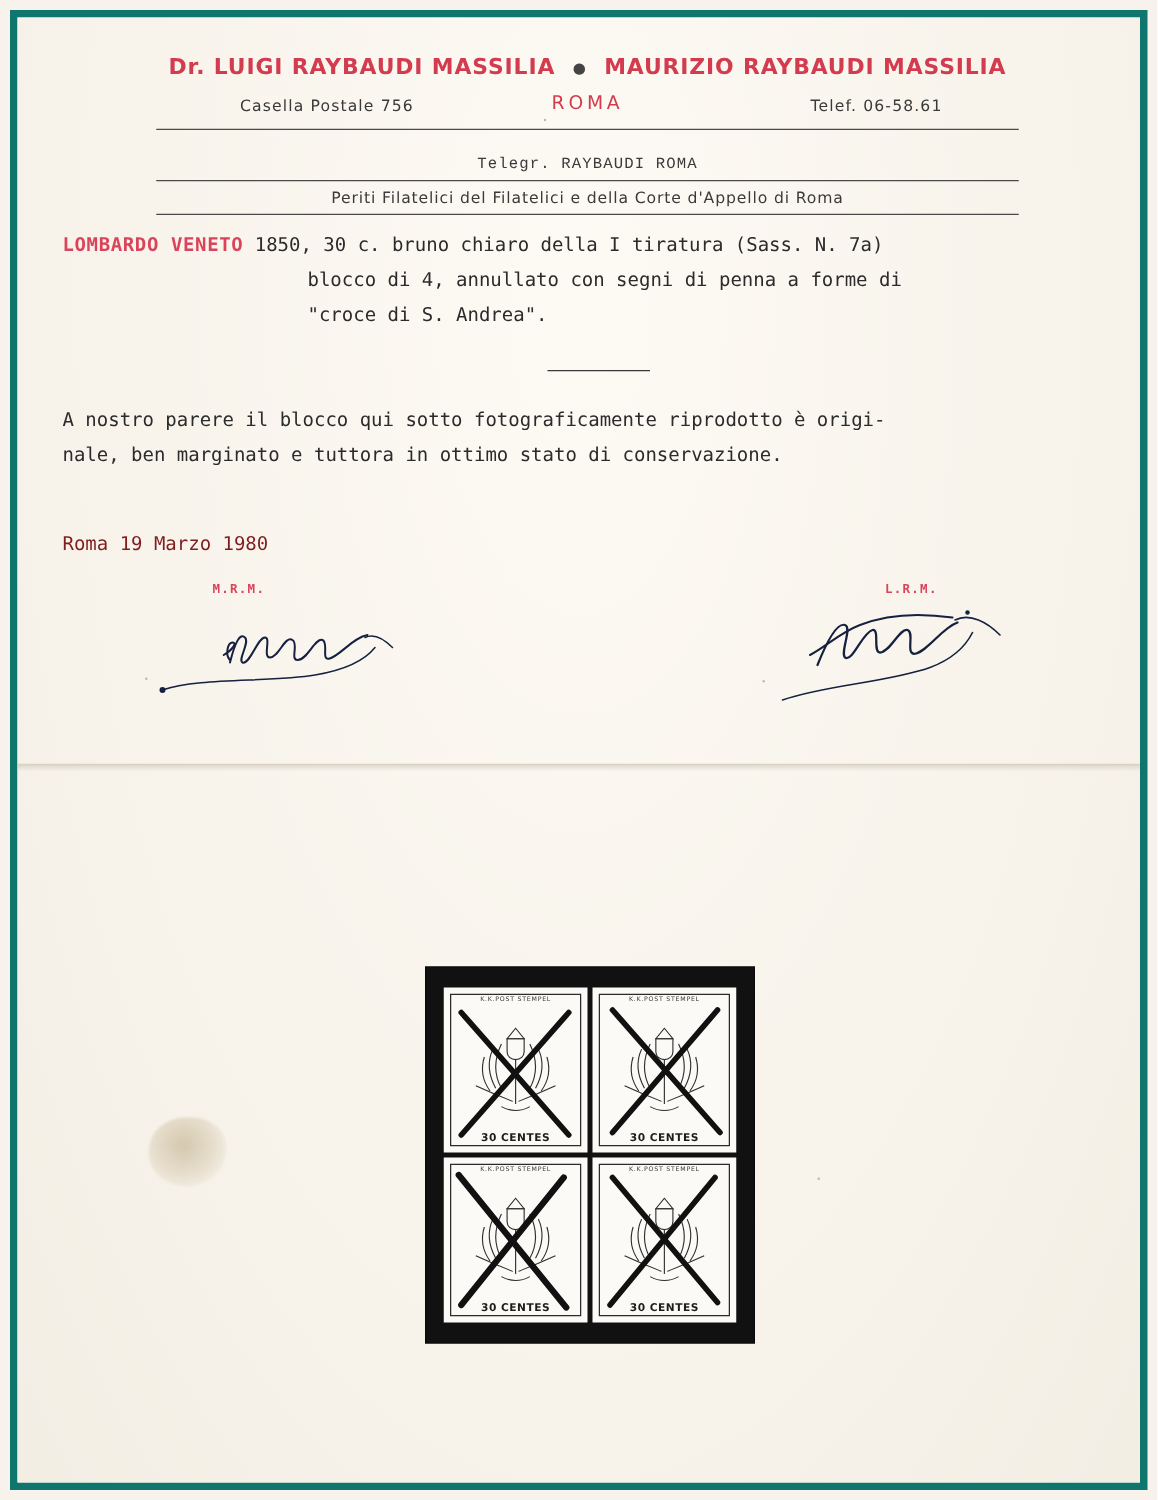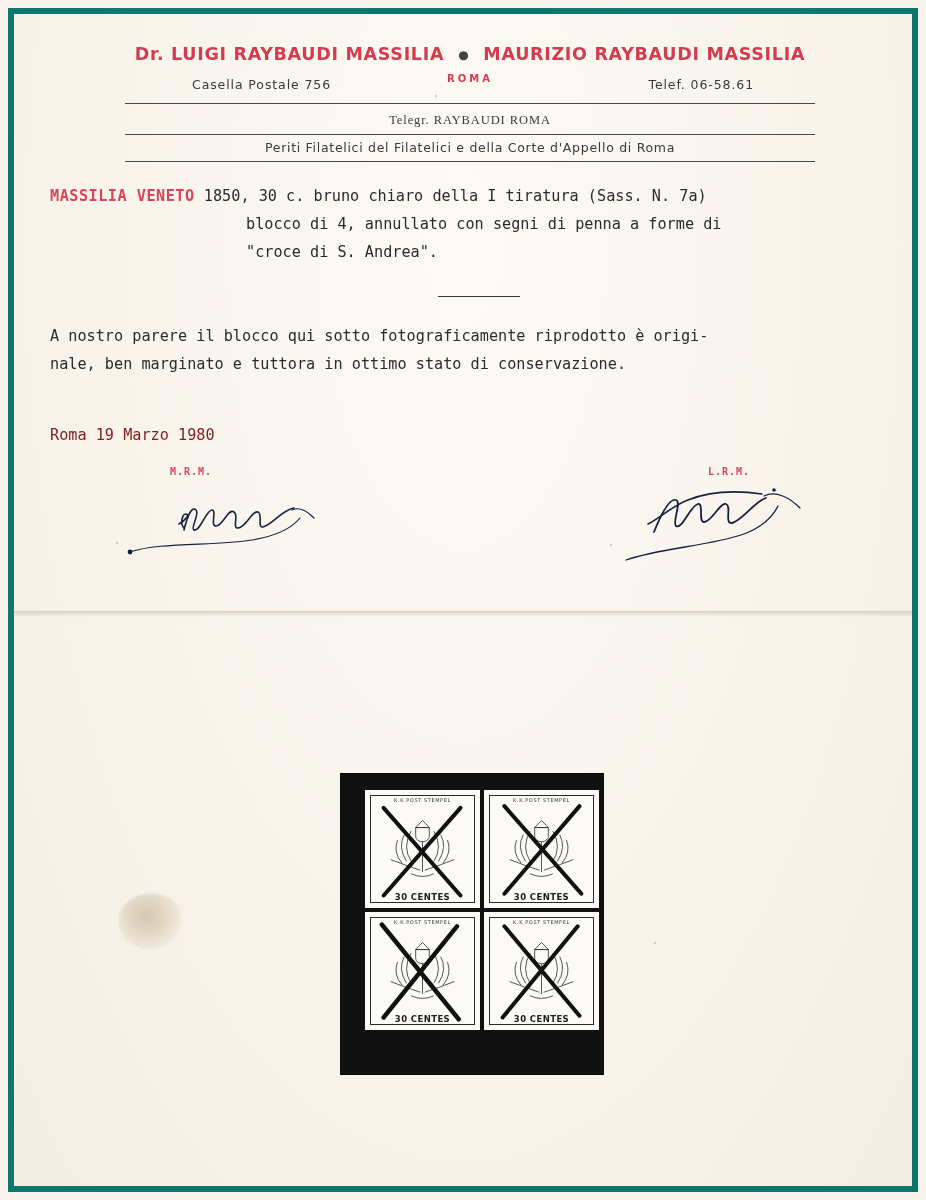--- a/index.html
+++ b/index.html
@@ -106,43 +106,43 @@
     left: 102px;
     top: 4px;
     white-space: nowrap;
   }
   .lh-roma {
     position: absolute;
     left: 50%;
     transform: translateX(-50%);
     top: 0;
     color: #d33b4e;
-    font-weight: bold;
-    font-size: 10px;
+    font-weight: normal;
+    font-size: 15px;
     letter-spacing: 3px;
   }
   .lh-telef {
     position: absolute;
     right: 96px;
     top: 4px;
     white-space: nowrap;
   }
   .rule {
     height: 1px;
     background: #4a4a4a;
     margin: 6px auto 0 auto;
   }
   .rule.w1 { width: 690px; }
   .rule.w2 { width: 690px; }
   .lh-row3 {
-    font-family: Liberation Serif, serif;
+    font-family: Liberation Mono, monospace;
     font-size: 12.5px;
     color: #3a3a3a;
     letter-spacing: .9px;
-    margin-top: 9px;
+    margin-top: 20px;
   }
   .lh-row4 {
     font-family: "DejaVu Sans", sans-serif;
     font-size: 12.5px;
     color: #3a3a3a;
     letter-spacing: .7px;
     margin-top: 5px;
     margin-bottom: 4px;
   }
 
@@ -221,24 +221,24 @@
     position: absolute;
     left: 327px;
     top: 760px;
     width: 262px;
     height: 300px;
     background: #111111;
     box-shadow: 0 0 0 1px #0a0a0a;
   }
   .stamp-grid {
     position: absolute;
-    left: 24px;
+    left: 14px;
     top: 16px;
     width: 234px;
-    height: 240px;
+    height: 268px;
     display: grid;
     grid-template-columns: 1fr 1fr;
     grid-template-rows: 1fr 1fr;
     gap: 4px;
   }
   .stamp {
     position: relative;
     background: #fbfaf6;
     overflow: hidden;
   }
@@ -323,21 +323,21 @@
 
       <div class="rule w2"></div>
 
       <div class="lh-row4">Periti Filatelici del Filatelici e della Corte d'Appello di Roma</div>
 
       <div class="rule w2"></div>
     </div>
 
     <div class="body-text">
       <div>
-        <span class="hl">MASSILIA VENETO</span>
+        <span class="hl">LOMBARDO VENETO</span>
         <span>1850, 30 c. bruno chiaro della I tiratura (Sass. N. 7a)</span>
       </div>
       <div class="indent1">blocco di 4, annullato con segni di penna a forme di</div>
       <div class="indent2">"croce di S. Andrea".</div>
     </div>
 
     <div class="sep"></div>
 
     <div class="para2">
       <div>A nostro parere il blocco qui sotto fotograficamente riprodotto è origi-</div>

